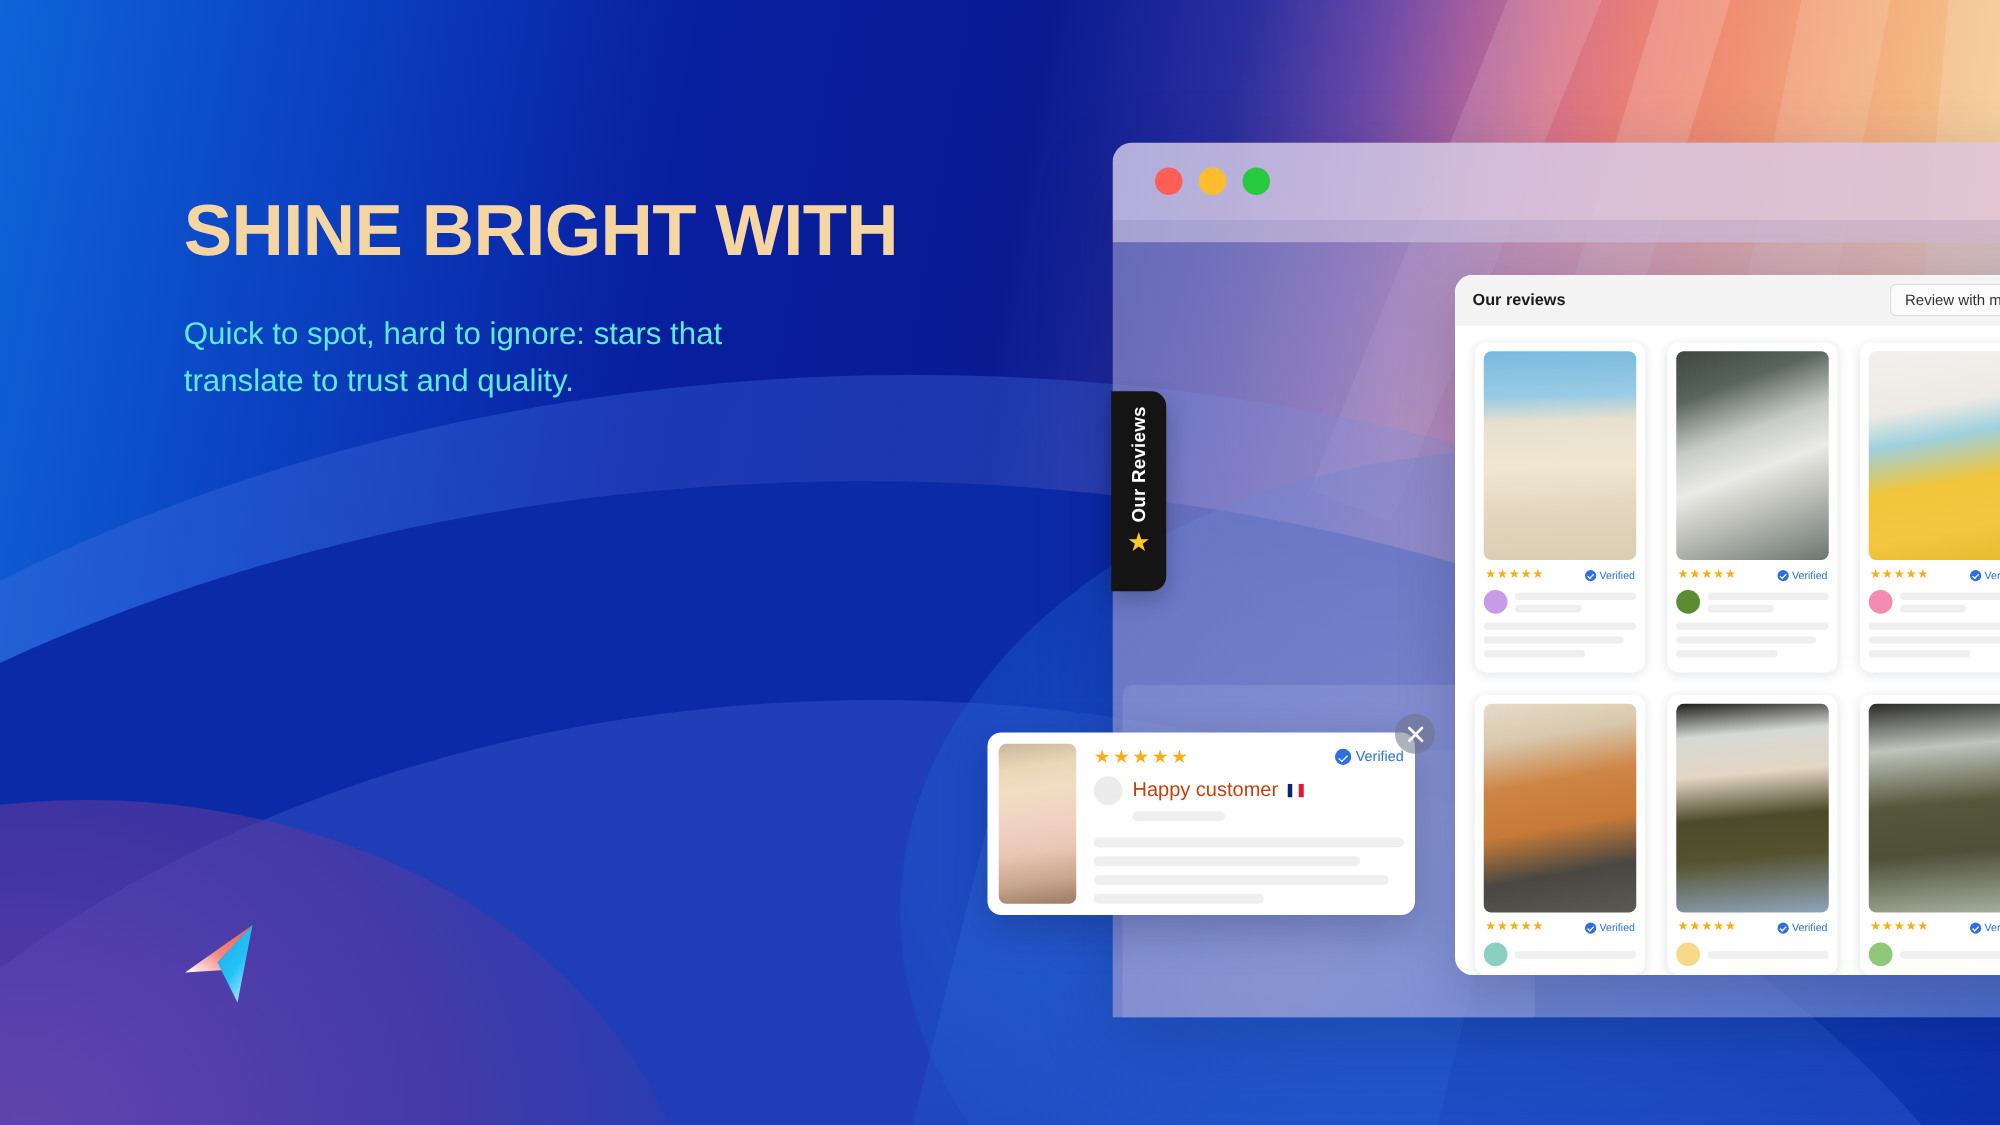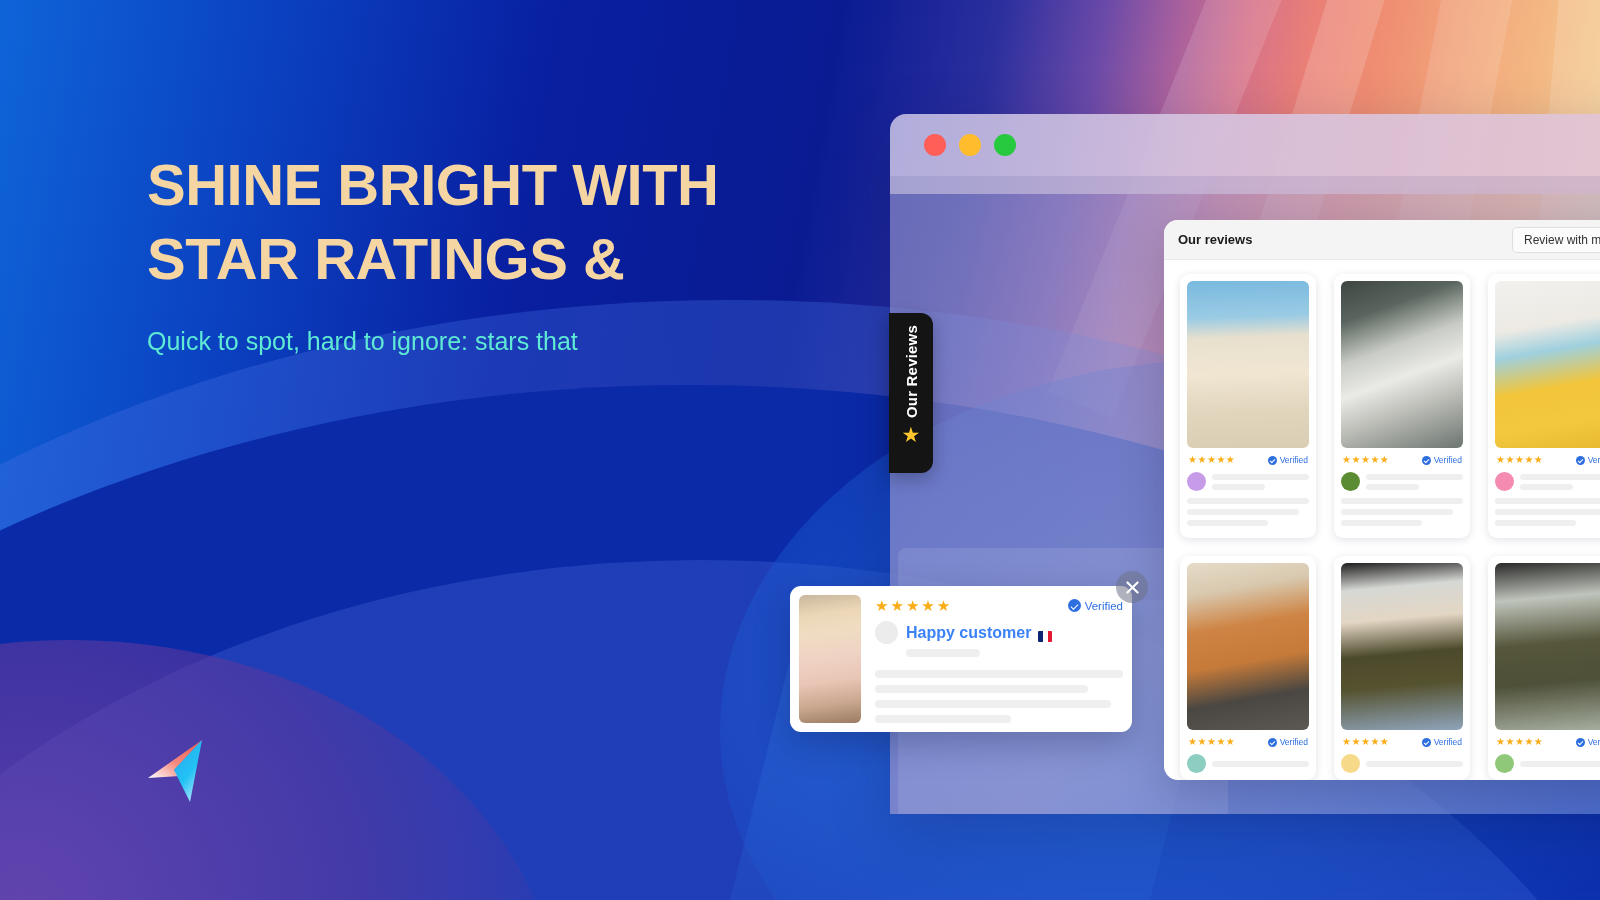--- a/index.html
+++ b/index.html
@@ -236,21 +236,21 @@
   .popup-verified { display:flex; align-items:center; gap:4px; }
   .popup-vbadge { width:13px; height:13px; border-radius:50%; background:#2E6FE0; position:relative; flex:0 0 auto; }
   .popup-vbadge::after {
     content:""; position:absolute; left:3px; top:4.6px;
     width:6px; height:3px; border-left:1.7px solid #fff; border-bottom:1.7px solid #fff;
     transform:rotate(-45deg);
   }
   .popup-vtext { font-size:11.5px; color:#2E6FE0; }
   .popup-user { display:flex; align-items:center; gap:8px; margin-top:8px; }
   .popup-avatar { width:23px; height:23px; border-radius:50%; background:#ECECEC; flex:0 0 auto; }
-  .popup-name { font-size:16px; color:#3b82f6; display:flex; align-items:flex-end; gap:7px; white-space:nowrap;font-weight:bold; }
+  .popup-name { font-size:16px; color:#c2410c; display:flex; align-items:center; gap:7px; white-space:nowrap; }
   .flag-fr { display:inline-flex; width:14px; height:11px; border-radius:1px; overflow:hidden; }
   .flag-fr i { display:block; width:33.34%; height:100%; }
   .flag-fr i:nth-child(1){ background:#0d2472; }
   .flag-fr i:nth-child(2){ background:#ffffff; }
   .flag-fr i:nth-child(3){ background:#e3192f; }
   .popup-subbar { width:74px; height:8px; background:#EFEFEF; border-radius:4px; margin:5px 0 0 31px; }
   .popup-lines { margin-top:13px; }
   .popup-lines .bar { height:8px; margin-bottom:7px; }
 
   
@@ -276,24 +276,24 @@
   <div class="swoosh2"></div>
   <div class="swoosh3"></div>
   <div class="purple-blob"></div>
   <div class="blue-rb"></div>
   <div class="blue-rb2"></div>
 </div>
 
 <div class="copy">
   <h1 class="headline">
     <div>SHINE BRIGHT WITH</div>
-    <div>STAR RATINGS &amp;</div>
   </h1>
   <p class="subline">
     <span>Quick to spot, hard to ignore: stars that</span><br>
+    <span>translate to trust and quality.</span>
   </p>
 </div>
 
 <div class="logo">
   <span class="logo-mark">
     <svg width="72" height="70" viewBox="0 0 72 70">
       <defs>
         <linearGradient id="lgA" x1="0" y1="1" x2="1" y2="0">
           <stop offset="0%" stop-color="#ffffff"></stop>
           <stop offset="45%" stop-color="#F4897E"></stop>

